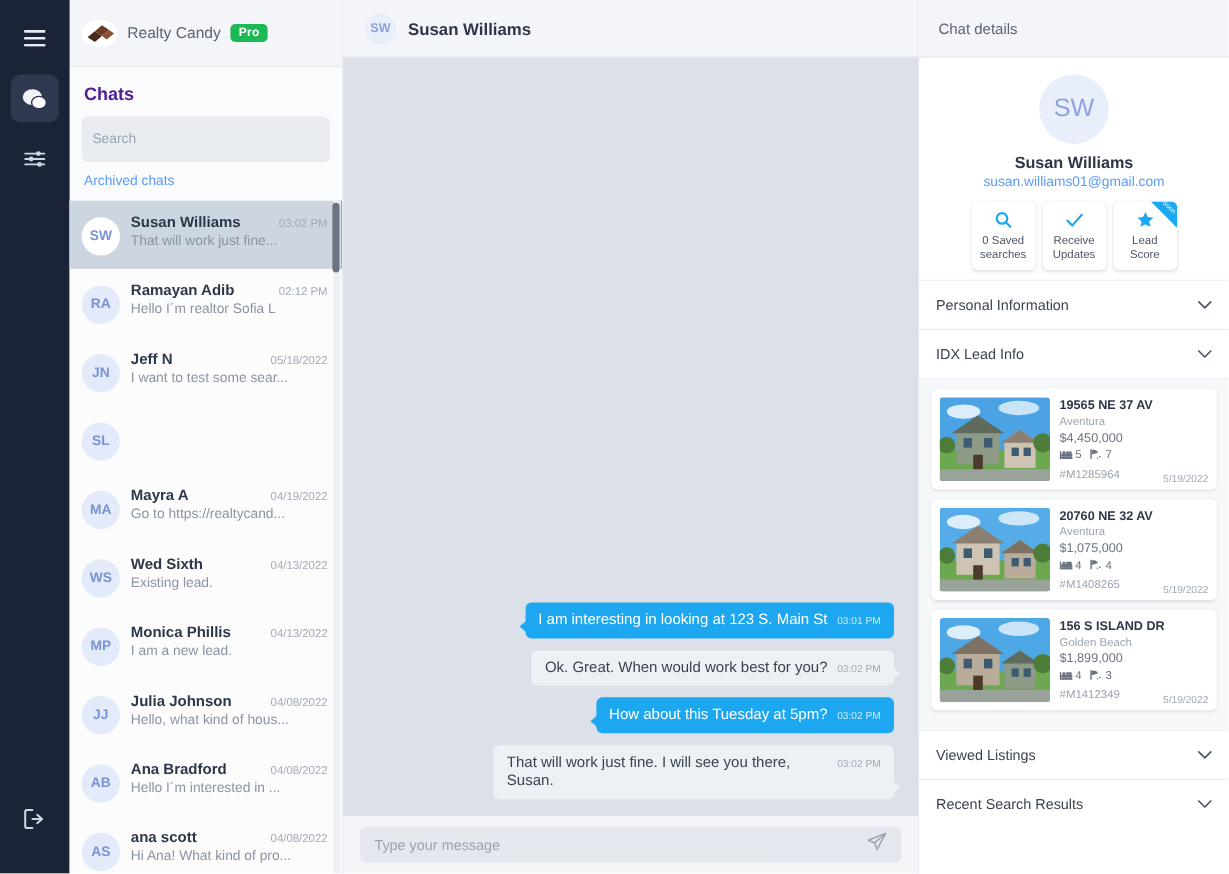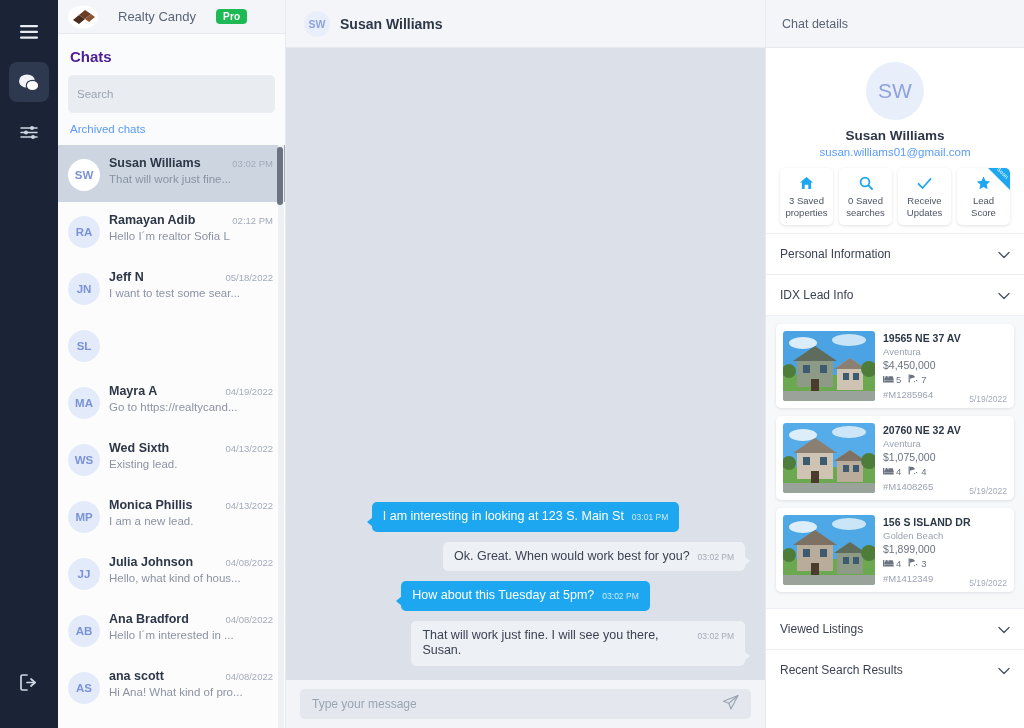--- a/index.html
+++ b/index.html
@@ -21,22 +21,22 @@
     display: flex; align-items: center; justify-content: center;
     margin-bottom: 10px; cursor: pointer;
   }
   .rail-btn.active { background: #2e394f; }
   .rail-logout { position: absolute; bottom: 16px; left: 50%; transform: translateX(-50%); }
 
   
   .chatlist { width: 228px; flex: 0 0 228px; background: #fafbfc;
               border-right: 1px solid #e6e9ee; display: flex; flex-direction: column; }
   .brand {
-    height: 34px; background: #f3f5f8; display: flex; align-items: center;
-    gap: 20px; padding: 0 10px; border-bottom: 1px solid #e6e9ee;
+    height: 56px; background: #f3f5f8; display: flex; align-items: center;
+    gap: 8px; padding: 0 10px; border-bottom: 1px solid #e6e9ee;
   }
   .brand-logo { width: 30px; height: 24px; flex: 0 0 30px; }
   .brand-name { font-size: 13px; color: #5a6475; font-weight: 400; }
   .pro-badge {
     background: #1db954; color: #fff; font-size: 10px; font-weight: 700;
     padding: 2px 7px; border-radius: 4px; letter-spacing: .2px;
   }
   .chats-title { font-size: 15px; color: #4c1d95; font-weight: 700; padding: 14px 12px 10px; }
   .search-wrap { padding: 0 10px 10px; }
   .search-input {
@@ -79,21 +79,21 @@
   }
   .conv-avatar {
     width: 26px; height: 26px; border-radius: 50%; background: #e9eefb;
     color: #8ea3dd; font-size: 10.5px; font-weight: 600;
     display: flex; align-items: center; justify-content: center;
   }
   .conv-name { font-size: 14px; color: #2d3748; font-weight: 600; }
   .msgs { flex: 1; background: #dbe0e9; padding: 14px 20px; display: flex;
           flex-direction: column; justify-content: flex-end; gap: 10px; overflow: hidden; }
   .msg-row { display: flex; }
-  .msg-row.out { justify-content: center; }
+  .msg-row.out { justify-content: flex-end; }
   .msg-row.in { justify-content: flex-end; }
   .bubble {
     display: flex; align-items: baseline; gap: 8px; max-width: 76%;
     padding: 7px 11px; border-radius: 5px; position: relative;
   }
   .bubble.out { background: #1ca7f0; color: #ffffff; }
   .bubble.out::before {
     content: ""; position: absolute; left: -5px; bottom: 5px;
     border-top: 5px solid transparent; border-bottom: 5px solid transparent;
     border-right: 6px solid #1ca7f0;
@@ -387,29 +387,20 @@
   <div class="details">
     <div class="details-head">
       <span class="details-title">Chat details</span>
     </div>
     <div class="details-body">
       <div class="profile">
         <div class="profile-avatar">SW</div>
         <div class="profile-name">Susan Williams</div>
         <div class="profile-email">susan.williams01@gmail.com</div>
         <div class="stats" id="stats-container">
-            <div class="stat">
-              <div class="stat-icon">
-                <svg width="15" height="14" viewBox="0 0 15 14">
-                  <path d="M7.5 1L14 6.4h-1.9V13H9.3V8.8H5.7V13H2.9V6.4H1z" fill="#1ca7f0"></path>
-                </svg>
-              </div>
-              <div class="stat-label">3 Saved</div>
-              <div class="stat-label">properties</div>
-            </div>
             <div class="stat">
               <div class="stat-icon">
                 <svg width="14" height="14" viewBox="0 0 14 14">
                   <circle cx="6" cy="6" r="4.4" fill="none" stroke="#1ca7f0" stroke-width="1.8"></circle>
                   <line x1="9.4" y1="9.4" x2="13" y2="13" stroke="#1ca7f0" stroke-width="1.8" stroke-linecap="round"></line>
                 </svg>
               </div>
               <div class="stat-label">0 Saved</div>
               <div class="stat-label">searches</div>
             </div>

